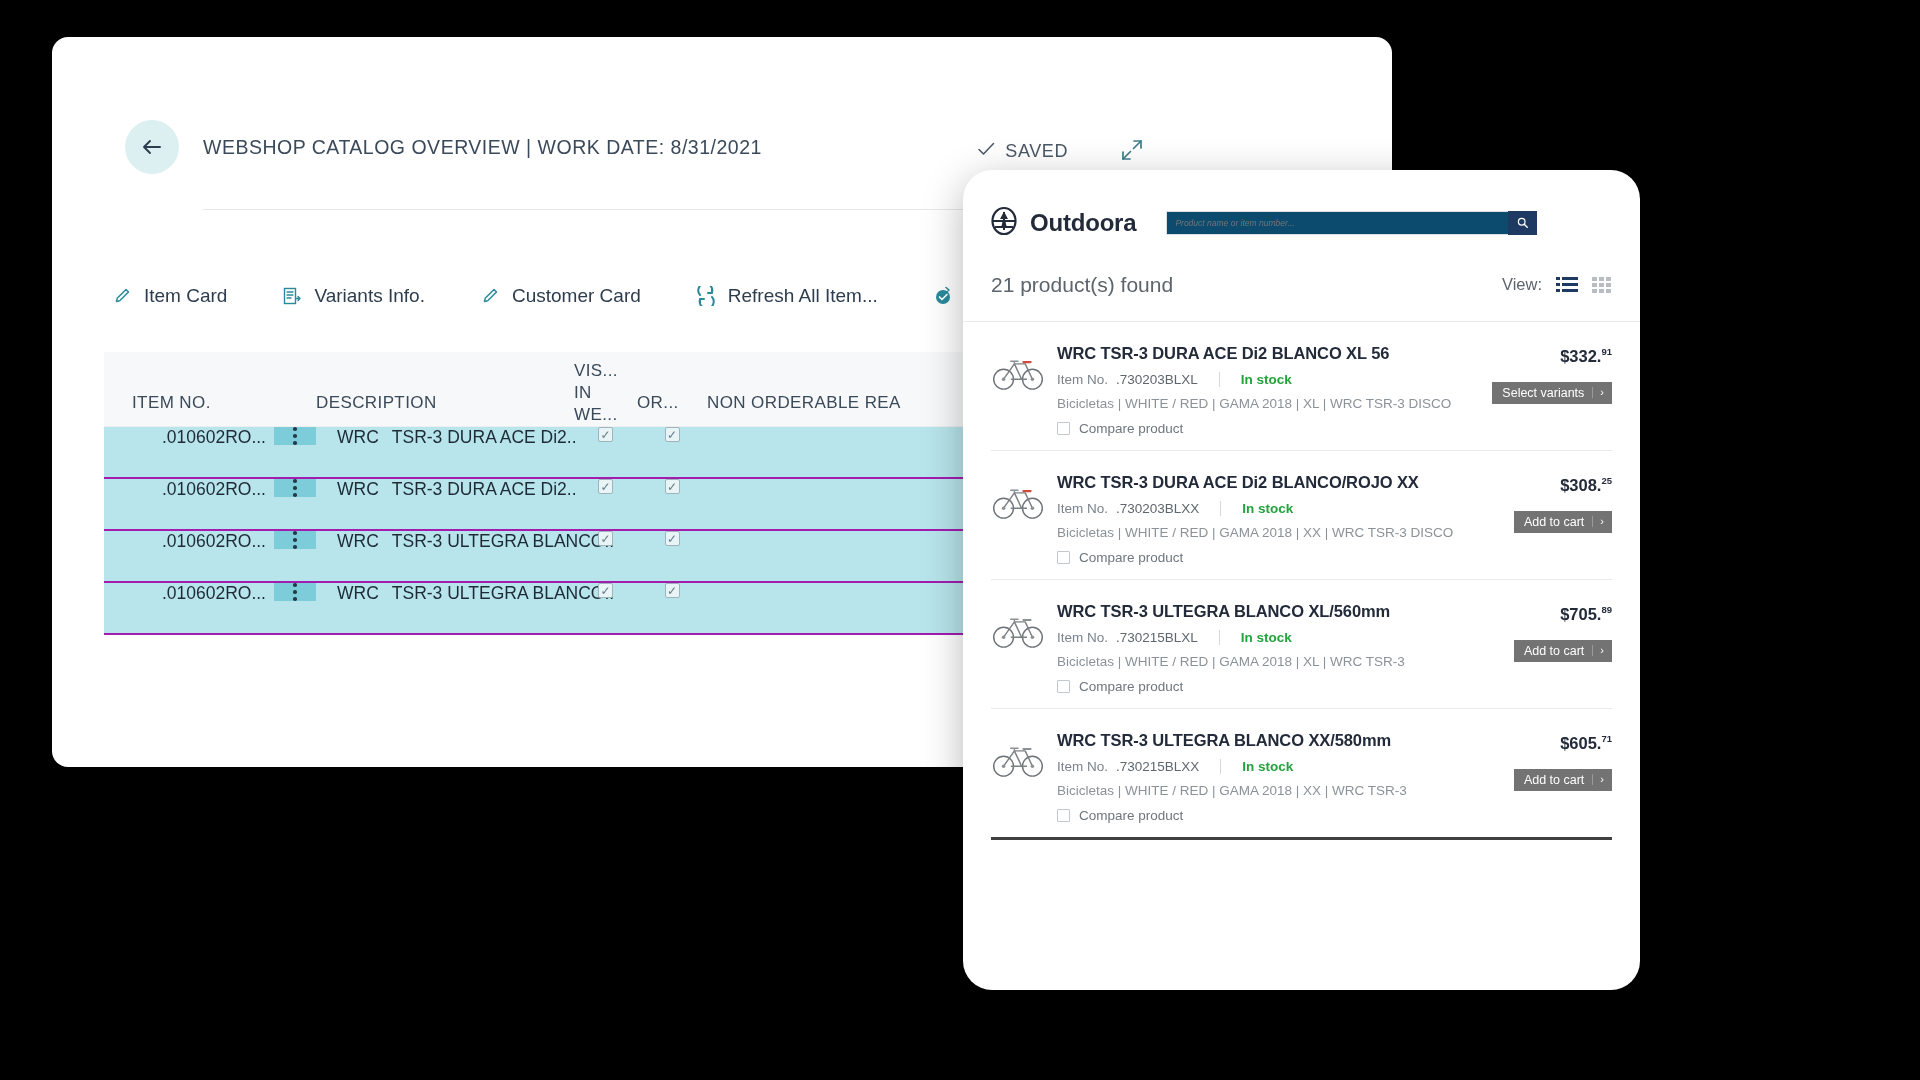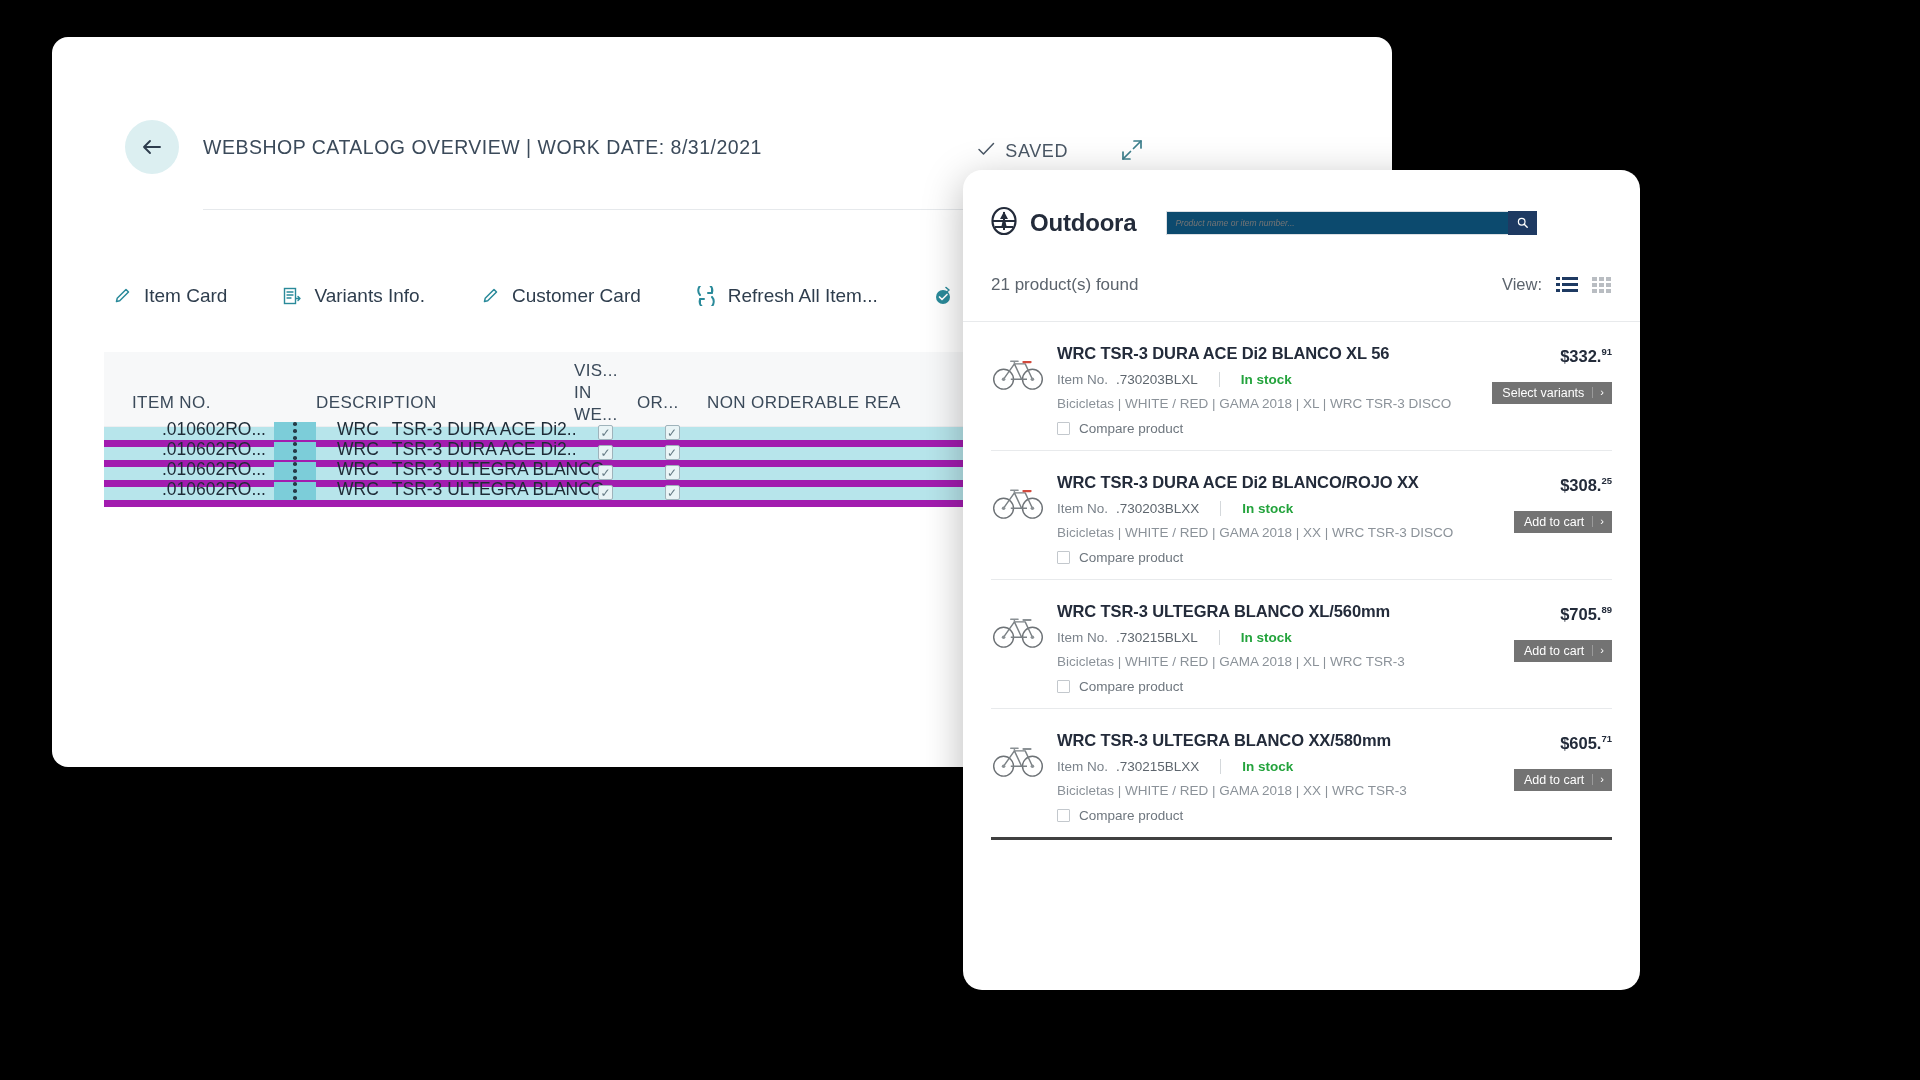--- a/index.html
+++ b/index.html
@@ -157,24 +157,24 @@
   }
   .th-itemno     { width: 170px; padding-left: 28px; }
   .th-handle     { width: 42px; }
   .th-desc       { width: 258px; }
   .th-vis        { width: 63px; align-self: flex-start; padding-top: 8px; }
   .th-ord        { width: 70px; }
   .th-nonord     { width: 360px; }
 
   .trow {
     display: flex;
-    align-items: flex-end;
-    height: 20px;
+    align-items: flex-start;
+    height: 52px;
     background: #b7e5eb;
-    border-bottom: 7px solid #a21caf;
+    border-bottom: 2px solid #a21caf;
   }
   .td {
     display: flex;
     align-items: center;
     font-size: 17.5px;
     color: #1e2b36;
     white-space: nowrap;
   }
   .td-itemno { width: 170px; padding-left: 28px; justify-content: flex-end; padding-right: 8px; }
   .td-handle {
@@ -210,21 +210,21 @@
   .table-filler { height: 190px; background: #ffffff; }
 
   
   .shop-panel {
     position: absolute;
     left: 963px;
     top: 170px;
     width: 677px;
     height: 820px;
     background: #ffffff;
-    border-radius: 19px;
+    border-radius: 29px;
     box-shadow: 0 10px 40px rgba(0,0,0,0.28);
     overflow: hidden;
   }
 
   .shop-header {
     display: flex;
     align-items: center;
     padding: 28px 26px 0 26px;
     height: 78px;
   }
@@ -272,21 +272,21 @@
 
   .shop-resultbar {
     display: flex;
     align-items: center;
     justify-content: space-between;
     padding: 0 28px;
     height: 74px;
     border-bottom: 1px solid #e8eaec;
     margin: 0 0 0 0;
   }
-  .result-count { font-size: 17px; color: #5c646d; }
+  .result-count { font-size: 21px; color: #5c646d; }
   .view-ctl { display: flex; align-items: center; gap: 14px; }
   .view-label { font-size: 16.5px; color: #5c646d; }
   .view-icon { cursor: pointer; display: flex; }
 
   .product-list { padding: 0 28px; }
 
   .product {
     display: flex;
     align-items: flex-start;
     padding: 22px 0 14px 0;

